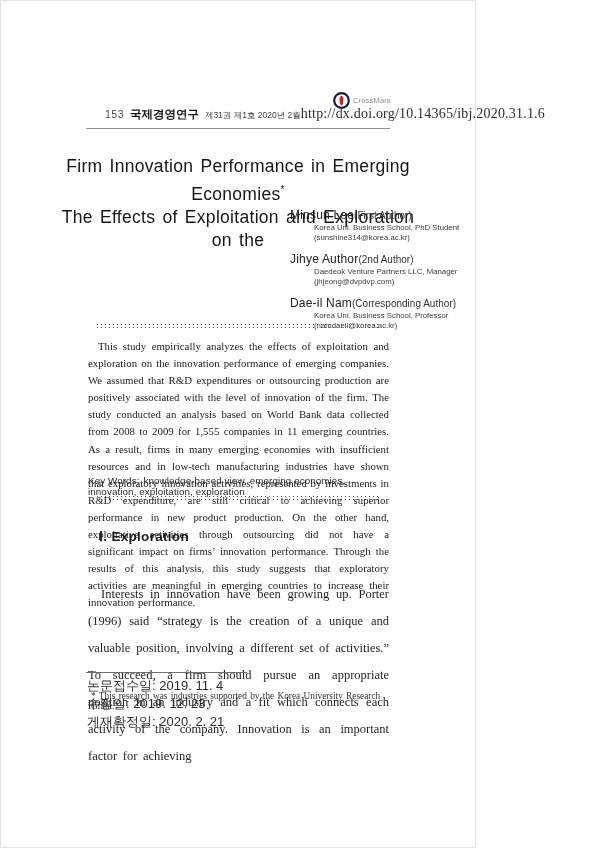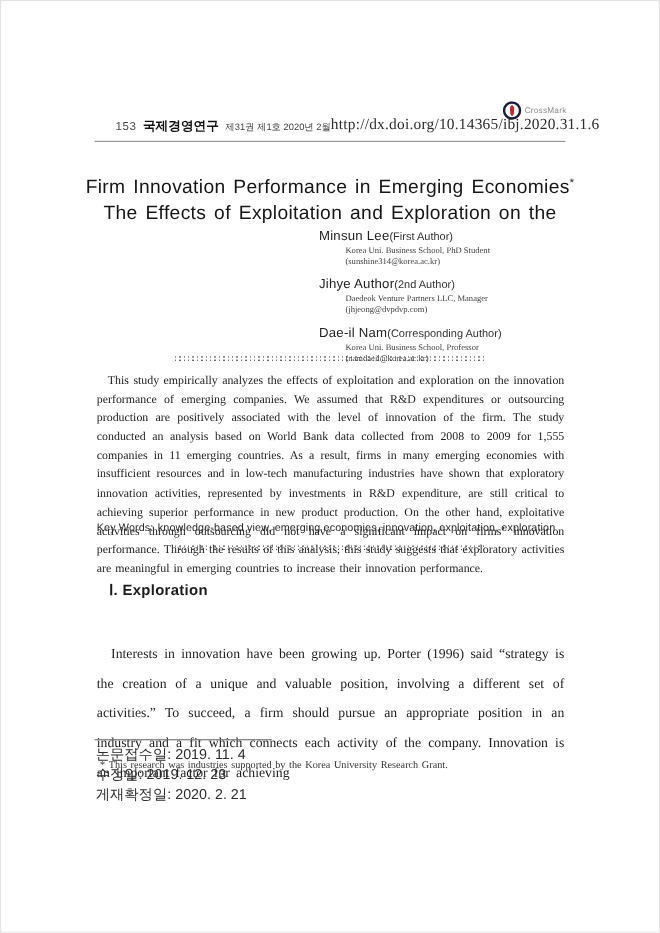--- a/index.html
+++ b/index.html
@@ -7,21 +7,21 @@
   body {
     background: #ffffff;
     font-family: "Liberation Serif", serif;
     color: #1e1e1e;
     position: relative;
     overflow: hidden;
   }
   .page {
     position: absolute;
     inset: 0;
-    width: 600px;
+    width: 476px;
     height: 848px;
     background: #fff;
     border: 1px solid #e3e3e3;
   }
 
   
   .crossmark {
     position: absolute;
     top: 91px;
     right: 84px;
@@ -95,21 +95,21 @@
   }
   .author-block { margin-bottom: 9px; }
   .author-name-line {
     font-family: "Liberation Sans", sans-serif;
     color: #222;
     line-height: 14px;
   }
   .author-name-line .nm { font-size: 12px; letter-spacing: 0.2px; }
   .author-name-line .role { font-size: 10px; color: #333; }
   .author-aff, .author-email {
-    font-family: Liberation Serif, serif;
+    font-family: Liberation Sans, sans-serif;
     font-size: 7.8px;
     color: #3c3c3c;
     line-height: 9.5px;
     padding-left: 24px;
   }
 
   
   .dotted-sep {
     position: absolute;
     left: 50%;

